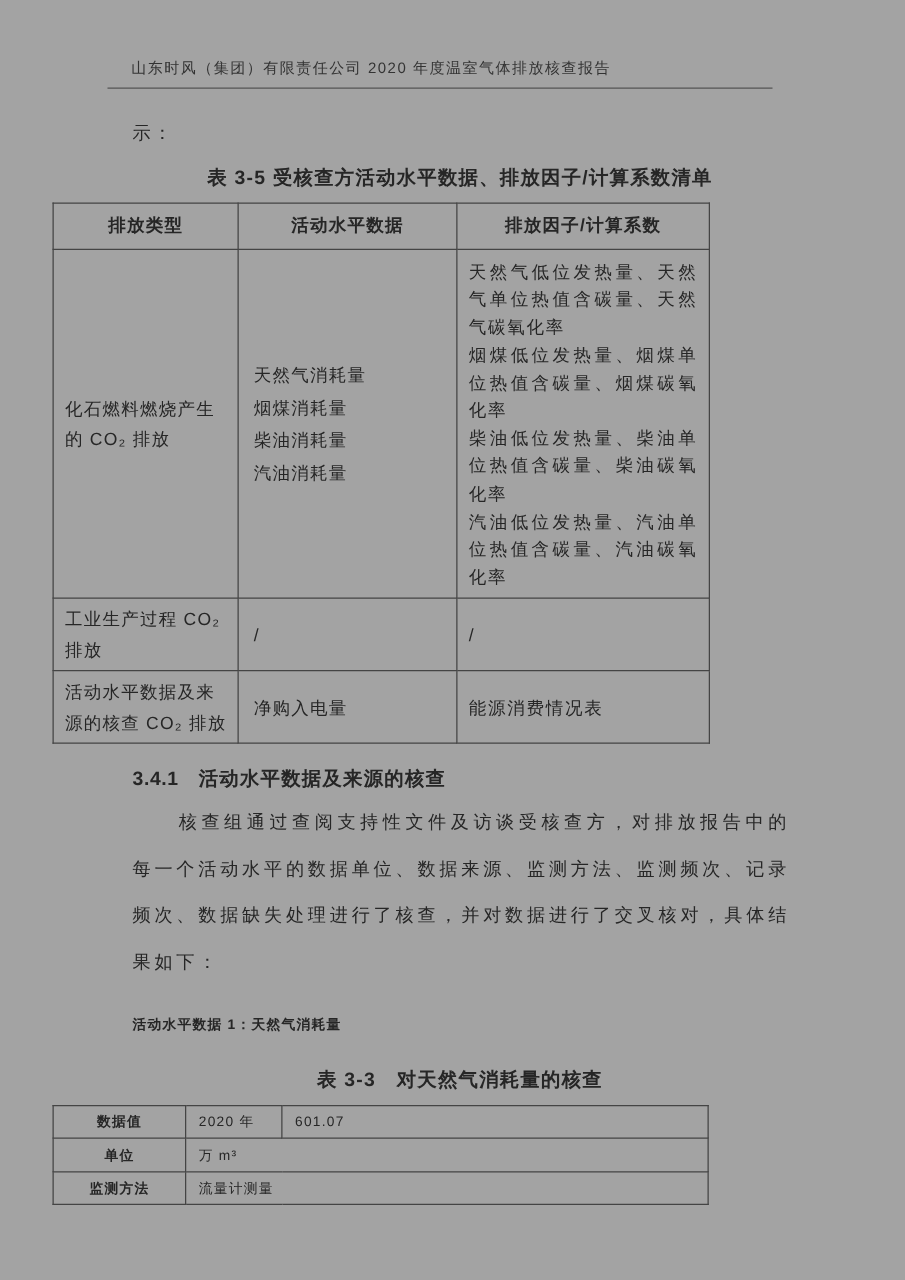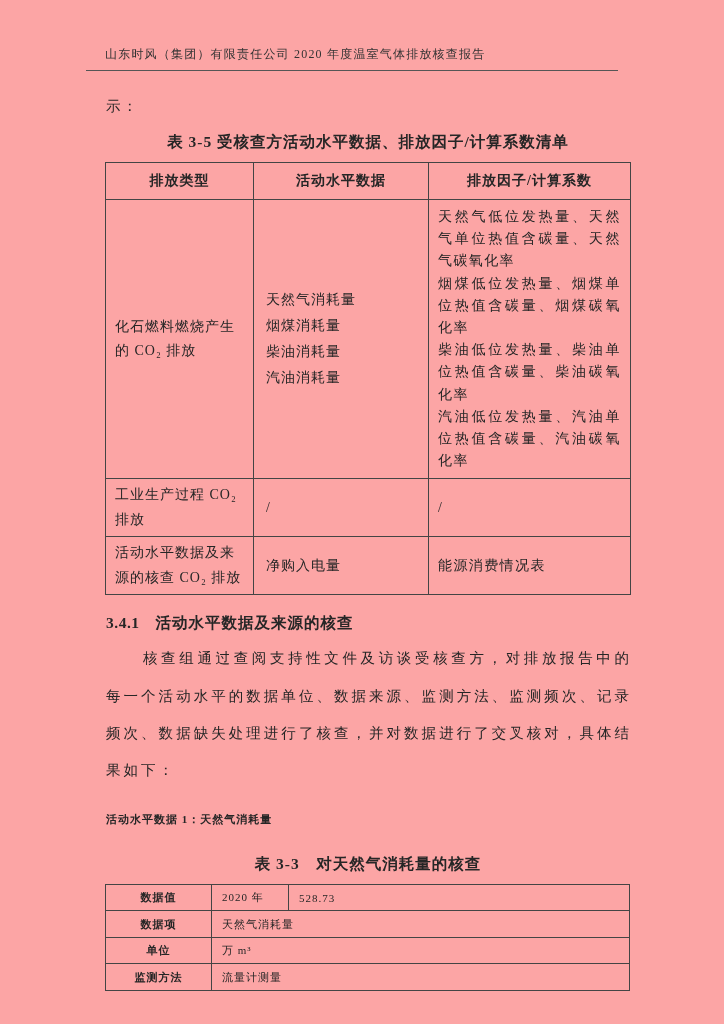--- a/index.html
+++ b/index.html
@@ -5,22 +5,22 @@
   html, body {
     margin: 0;
     padding: 0;
     background: #f2f2f2;
   }
   .page {
     position: relative;
     width: 724px;
     height: 1024px;
     margin: 0 auto;
-    background: #fca5a5;
-    font-family: Liberation Serif, serif;
+    background: #a3a3a3;
+    font-family: Liberation Sans, sans-serif;
     color: #262626;
     overflow: hidden;
     box-sizing: border-box;
   }
   
   .header {
     margin: 46px 106px 0 86px;
     padding: 0 0 7px 19px;
     border-bottom: 1.5px solid #555;
     font-size: 12px;
@@ -42,21 +42,21 @@
     letter-spacing: 1px;
   }
   .caption-36 {
     margin-top: 27px;
   }
   
   table {
     border-collapse: collapse;
     table-layout: fixed;
     width: 525px;
-    margin: 9px 0 0 105px;
+    margin: 9px 0 0 42px;
     font-size: 14px;
   }
   table, th, td {
     border: 1.4px solid #444;
   }
   th, td {
     padding: 4px 8px;
     vertical-align: middle;
     box-sizing: border-box;
     letter-spacing: 1px;
@@ -192,25 +192,21 @@
   <table class="t36">
     <colgroup>
       <col class="col-label">
         <col class="col-year">
         <col>
     </colgroup>
     <tbody>
       <tr>
         <th>数据值</th>
         <td>2020 年</td>
-        <td>528.73</td>
-      </tr>
-      <tr>
-        <th>数据项</th>
-        <td colspan="2">天然气消耗量</td>
+        <td>601.07</td>
       </tr>
       <tr>
         <th>单位</th>
         <td colspan="2">万 m³</td>
       </tr>
       <tr>
         <th>监测方法</th>
         <td colspan="2">流量计测量</td>
       </tr>
     </tbody>

